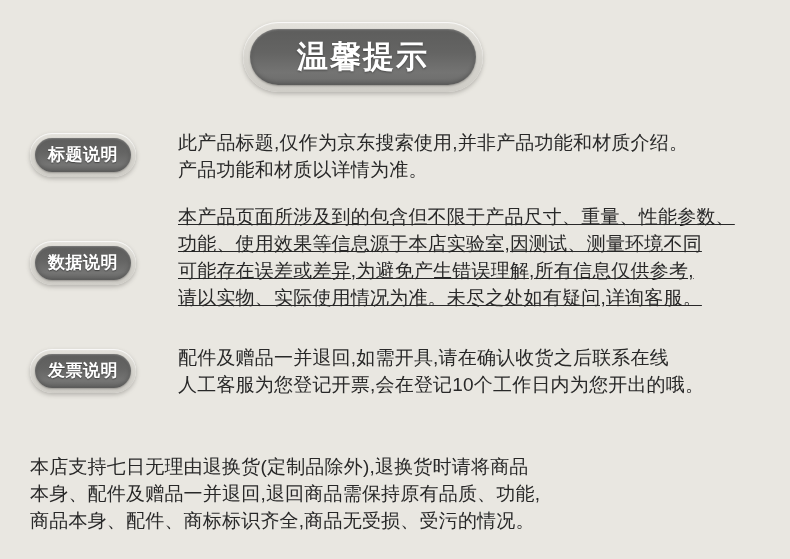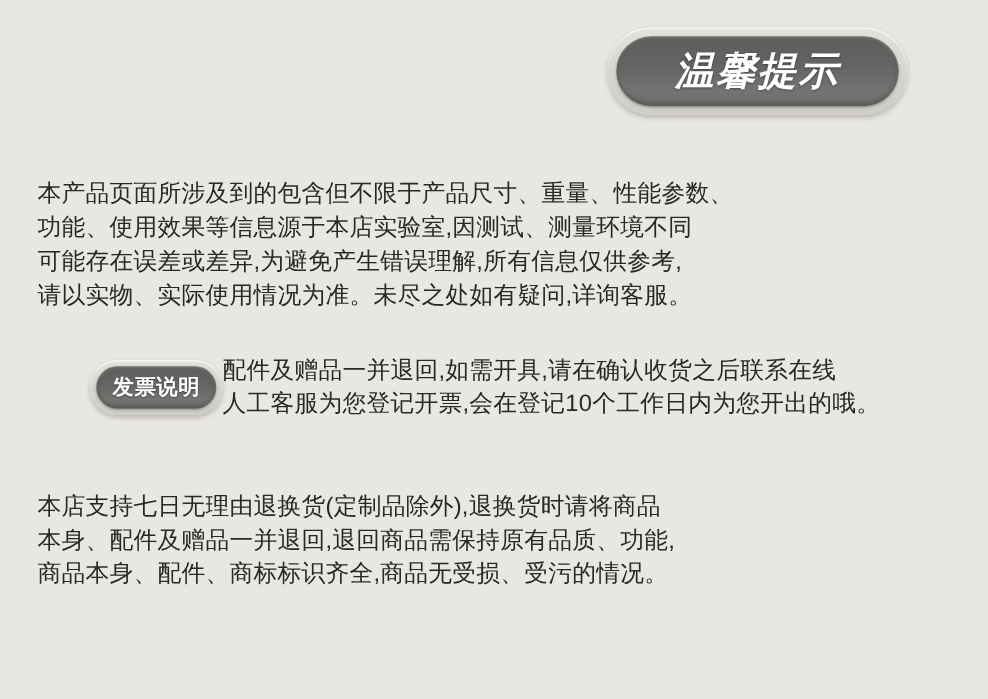--- a/index.html
+++ b/index.html
@@ -23,22 +23,21 @@
     background: #e9e7e1;
   }
 
   
   .header-wrap {
     position: absolute;
     left: 0;
     top: 22px;
     width: 726px;
     display: flex;
-    justify-content: flex-end;
-    font-style: italic;
+    justify-content: center;
   }
 
   .pill-outer {
     display: inline-block;
     padding: 7px;
     border-radius: 999px;
     background: linear-gradient(to bottom, #e4e2dc 0%, #d6d4ce 55%, #cfcdc7 100%);
     box-shadow: 0 2px 4px rgba(120,118,112,0.45),
                 inset 0 1px 1px rgba(255,255,255,0.85);
   }
@@ -111,45 +110,63 @@
     white-space: pre-line;
   }
 
   
   .row-1 { margin-top: 0px; }
   .row-1 .row-badge-cell { padding-top: 11px; }
   .row-1 .row-text { padding-top: 7px; }
 
   .row-2 { margin-top: 20px; }
   .row-2 .row-badge-cell { padding-top: 38px; }
-  .row-2 .row-text { padding-top: 0px; }
+  .row-2 .row-text { padding-top: 0px; text-decoration: underline; }
 
   .row-3 { margin-top: 27px; }
-  .row-3 .row-badge-cell { padding-top: 11px; justify-content: flex-end; }
+  .row-3 .row-badge-cell { padding-top: 11px; }
   .row-3 .row-text { padding-top: 6px; }
 
   .row-4 { margin-top: 23px; }
   .row-4 .row-badge-cell { padding-top: 25px; }
   .row-4 .row-text { padding-top: 0px; margin-top: 32px; }
 </style>
 </head>
 <body>
 
 <div id="page">
 
   <div class="header-wrap">
     <div class="pill-outer">
       <div class="pill-inner">温馨提示</div>
     </div>
   </div>
 
   <div class="rows">
 
+    <div class="row row-1">
+      <div class="row-badge-cell">
+        <div class="badge">
+          <div class="pill-outer">
+            <div class="pill-inner">标题说明</div>
+          </div>
+        </div>
+      </div>
+      <div class="row-text">此产品标题,仅作为京东搜索使用,并非产品功能和材质介绍。
+产品功能和材质以详情为准。</div>
+    </div>
 
     <div class="row row-2">
+      <div class="row-badge-cell">
+        <div class="badge">
+          <div class="pill-outer">
+            <div class="pill-inner">数据说明</div>
+          </div>
+        </div>
+      </div>
       <div class="row-text">本产品页面所涉及到的包含但不限于产品尺寸、重量、性能参数、
 功能、使用效果等信息源于本店实验室,因测试、测量环境不同
 可能存在误差或差异,为避免产生错误理解,所有信息仅供参考,
 请以实物、实际使用情况为准。未尽之处如有疑问,详询客服。</div>
     </div>
 
     <div class="row row-3">
       <div class="row-badge-cell">
         <div class="badge">
           <div class="pill-outer">

